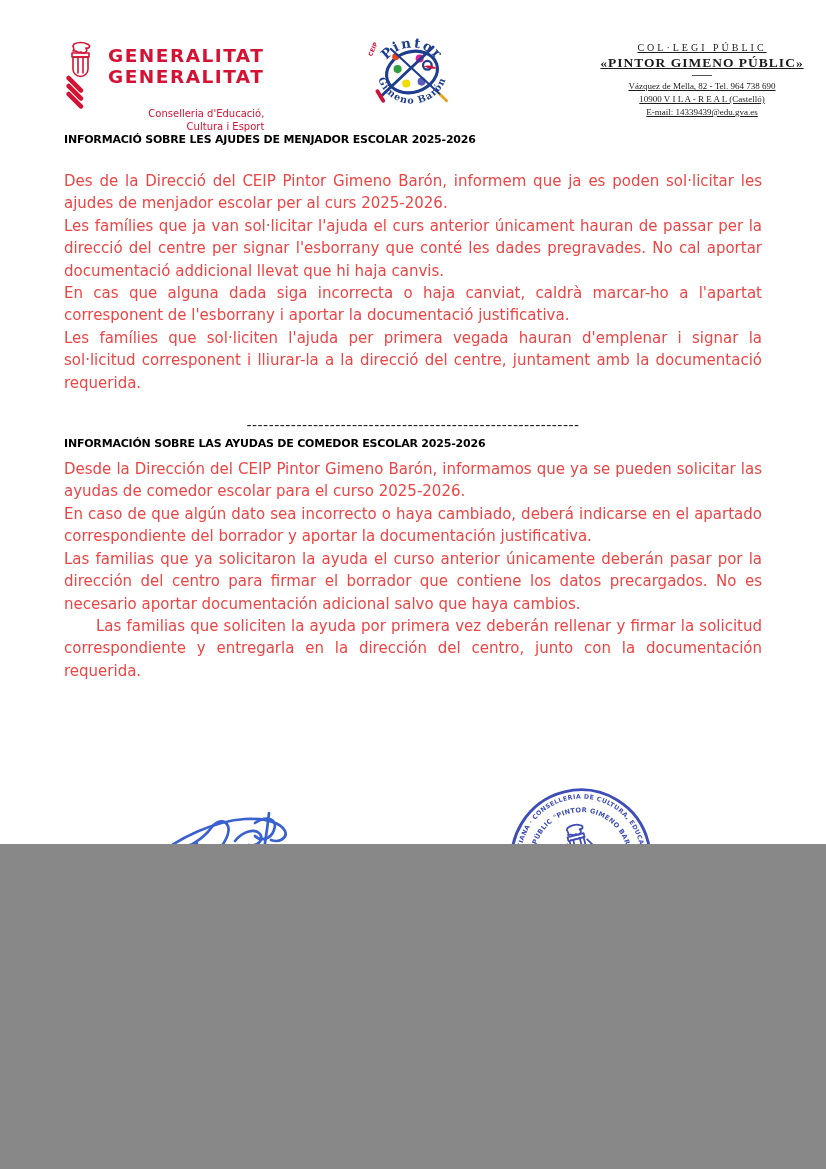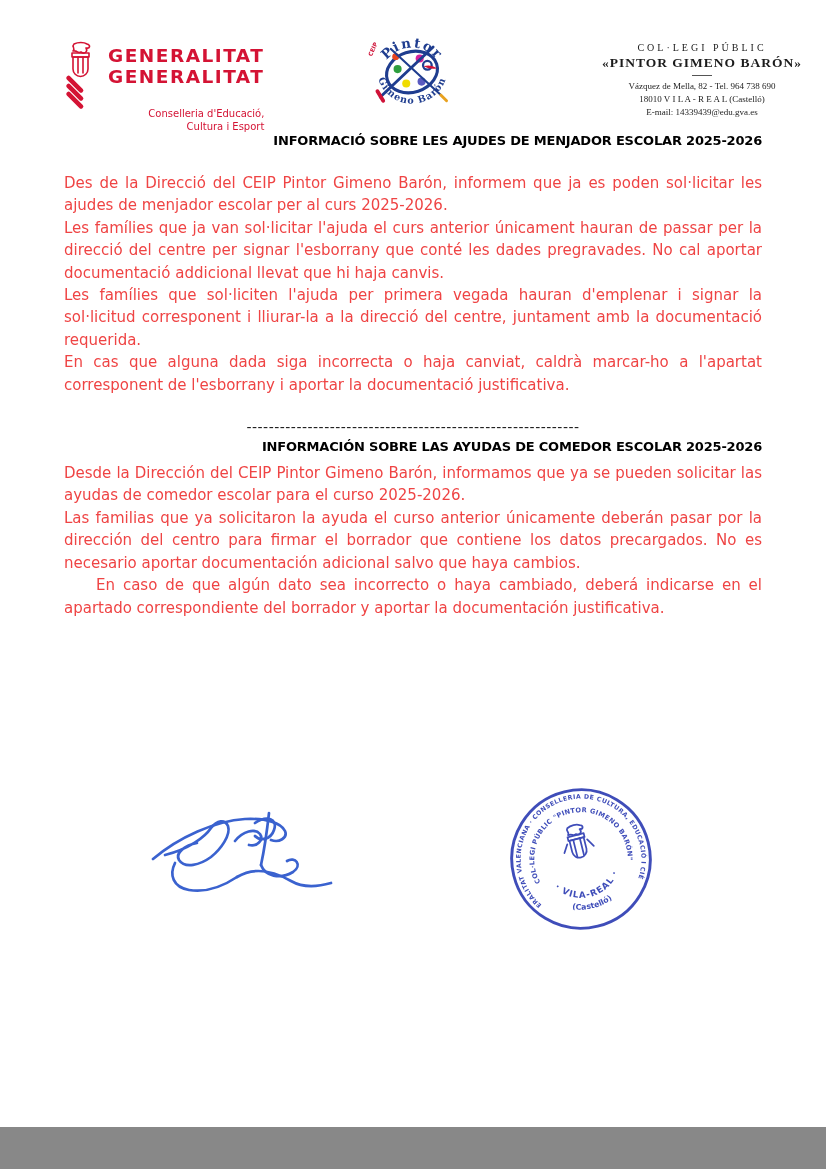--- a/index.html
+++ b/index.html
@@ -1,38 +1,38 @@
 <!DOCTYPE html>
 <html><head>
 <meta charset="utf-8">
 <style>
   * { margin:0; padding:0; box-sizing:border-box; }
   html,body { background:#888; }
   .page {
-    position:relative; width:826px; height:1127px; margin:0 auto;
+    position:relative; width:826px; height:844px; margin:0 auto;
     background:#ffffff; overflow:hidden;
     font-family:"DejaVu Sans","Liberation Sans",sans-serif;
     color:#111;
   }
   
   .hdr { position:absolute; top:0; left:0; right:0; height:125px; }
   .gva { position:absolute; left:60px; top:40px; display:flex; gap:8px; }
   .gva-text { padding-top:6px; }
   .gva-name { font-size:18.5px; font-weight:600; letter-spacing:1.5px; line-height:1.12; color:#d41334; }
   .gva-dept { margin-top:20px; font-size:10px; line-height:1.3; color:#d41334;text-align:right; }
   .school-logo { position:absolute; left:364px; top:24px; }
   .sinfo { position:absolute; left:588px; top:42px; width:228px; text-align:center;
-           font-family:"Liberation Serif","DejaVu Serif",serif; color:#1c1c1c; }
+           font-family:"Liberation Serif","DejaVu Serif",serif; color:#1c1c1c;text-decoration:underline; }
   .sinfo-type { font-size:10px; letter-spacing:3px; }
   .sinfo-name { font-size:13.5px; font-weight:bold; letter-spacing:1px; margin-top:2px; }
   .sinfo-rule { width:20px; height:1px; background:#555; margin:4px auto 4px; }
   .sinfo-addr { font-size:9px; line-height:1.45; }
   
   .content { position:absolute; left:64px; right:64px; top:133px; }
-  .doc-title { font-size:13px; font-weight:bold; text-align:right; letter-spacing:-0.2px;
+  .doc-title { font-size:11px; font-weight:bold; text-align:left; letter-spacing:-0.2px;
                color:#000; margin-bottom:24px; }
   .sec p { font-size:15px; line-height:22.4px; text-align:justify; color:#ef4444; }
   .sep-line { text-align:center; font-size:14px; color:#222; margin:23px 0 3px;
               letter-spacing:0.5px; white-space:nowrap; overflow:hidden; }
   .title2 { margin-top:4px; margin-bottom:8px; }
   .sec-es p:last-child { text-indent:32px; }
   
   .signature { position:absolute; left:145px; top:793px; }
   .stamp { position:absolute; left:503px; top:781px; }
 </style>
@@ -96,49 +96,50 @@
         </text>
         <text font-family="DejaVu Serif, Liberation Serif, serif" font-size="10" font-weight="bold" fill="#1f3d8f" letter-spacing="1">
           <textPath href="#arcBot" startOffset="50%" text-anchor="middle">Gimeno Barón</textPath>
         </text>
         <text x="8" y="34" font-size="6" font-weight="bold" fill="#cf1238" transform="rotate(-65 8 34)">CEIP</text>
       </svg>
     </div>
 
     <div class="sinfo">
       <div class="sinfo-type">COL·LEGI PÚBLIC</div>
-      <div class="sinfo-name">«PINTOR GIMENO BARÓN»</div>
+      <div class="sinfo-name">«PINTOR GIMENO PÚBLIC»</div>
       <div class="sinfo-rule"></div>
       <div class="sinfo-addr">
         <div>Vázquez de Mella, 82 - Tel. 964 738 690</div>
-        <div>18010 V I L A - R E A L (Castelló)</div>
+        <div>10900 V I L A - R E A L (Castelló)</div>
         <div>E-mail: 14339439@edu.gva.es</div>
       </div>
     </div>
   </div>
 
   <div class="content">
 
     <div class="doc-title">INFORMACIÓ SOBRE LES AJUDES DE MENJADOR ESCOLAR 2025-2026</div>
 
     <div class="sec sec-va">
       <p>Des de la Direcció del CEIP Pintor Gimeno Barón, informem que ja es poden sol·licitar les ajudes de menjador escolar per al curs 2025-2026.</p>
       <p>Les famílies que ja van sol·licitar l'ajuda el curs anterior únicament hauran de passar per la direcció del centre per signar l'esborrany que conté les dades pregravades. No cal aportar documentació addicional llevat que hi haja canvis.</p>
+      <p>En cas que alguna dada siga incorrecta o haja canviat, caldrà marcar-ho a l'apartat corresponent de l'esborrany i aportar la documentació justificativa.</p>
       <p>Les famílies que sol·liciten l'ajuda per primera vegada hauran d'emplenar i signar la sol·licitud corresponent i lliurar-la a la direcció del centre, juntament amb la documentació requerida.</p>
-      <p>En cas que alguna dada siga incorrecta o haja canviat, caldrà marcar-ho a l'apartat corresponent de l'esborrany i aportar la documentació justificativa.</p>
     </div>
 
     <div class="sep-line">------------------------------------------------------------</div>
 
     <div class="doc-title title2">INFORMACIÓN SOBRE LAS AYUDAS DE COMEDOR ESCOLAR 2025-2026</div>
 
     <div class="sec sec-es">
       <p>Desde la Dirección del CEIP Pintor Gimeno Barón, informamos que ya se pueden solicitar las ayudas de comedor escolar para el curso 2025-2026.</p>
+      <p>En caso de que algún dato sea incorrecto o haya cambiado, deberá indicarse en el apartado correspondiente del borrador y aportar la documentación justificativa.</p>
       <p>Las familias que ya solicitaron la ayuda el curso anterior únicamente deberán pasar por la dirección del centro para firmar el borrador que contiene los datos precargados. No es necesario aportar documentación adicional salvo que haya cambios.</p>
-      <p>En caso de que algún dato sea incorrecto o haya cambiado, deberá indicarse en el apartado correspondiente del borrador y aportar la documentación justificativa.</p>
+      <p>Las familias que soliciten la ayuda por primera vez deberán rellenar y firmar la solicitud correspondiente y entregarla en la dirección del centro, junto con la documentación requerida.</p>
     </div>
   </div>
 
   <div class="signature">
     <svg width="195" height="105" viewBox="0 0 195 105">
       <g fill="none" stroke="#2a55cb" stroke-width="2.7" stroke-linecap="round" opacity="0.92">
         <path d="M8 66 C34 44 70 28 100 26 C122 25 136 30 140 38 C143 45 134 50 126 47"></path>
         <path d="M20 62 C44 56 60 44 66 35 C72 27 80 26 83 33 C86 42 76 56 66 64 C55 72 40 76 34 67 C30 60 40 52 52 50"></path>
         <path d="M90 48 C98 38 110 35 115 41 C119 47 112 54 104 52"></path>
         <path d="M124 20 C122 38 119 58 116 72"></path>

